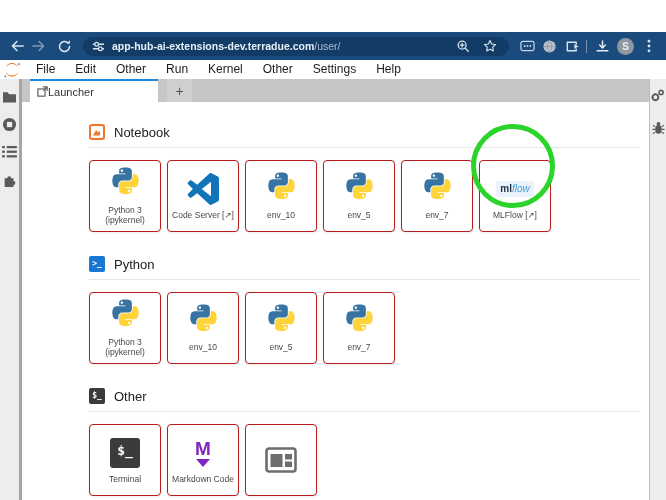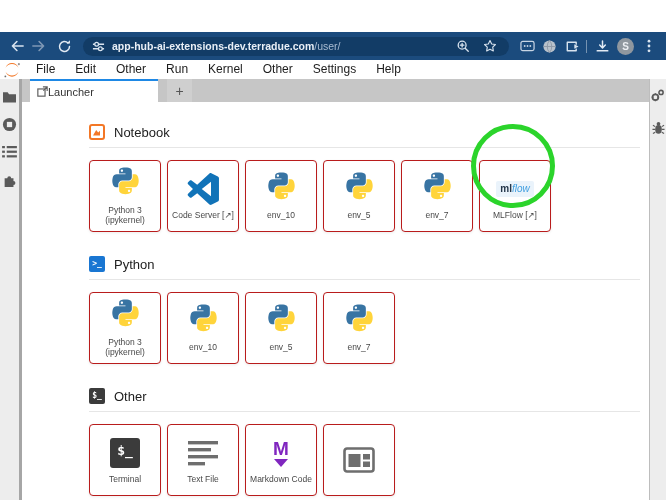--- a/index.html
+++ b/index.html
@@ -323,31 +323,20 @@
         </div>
         <div class="card-row">
           <div class="card">
             <span class="card-icon">
                 <span class="term-sq">$_</span>
               </span>
             <span class="card-label">Terminal</span>
           </div>
           <div class="card">
             <span class="card-icon">
-              <svg width="30" height="26" viewBox="0 0 30 26">
-                  <rect x="0" y="1" width="30" height="3.4" fill="#6E6E6E"></rect>
-                  <rect x="0" y="8" width="23" height="3.4" fill="#6E6E6E"></rect>
-                  <rect x="0" y="15" width="30" height="3.4" fill="#6E6E6E"></rect>
-                  <rect x="0" y="22" width="17" height="3.4" fill="#6E6E6E"></rect>
-                </svg>
-            </span>
-            <span class="card-label">Text File</span>
-          </div>
-          <div class="card">
-            <span class="card-icon">
               <span class="md-ic">
                   <span class="md-m">M</span>
                   <span class="md-tri"></span>
                 </span>
             </span>
             <span class="card-label">Markdown Code</span>
           </div>
           <div class="card">
             <span class="card-icon">
               <svg width="32" height="26" viewBox="0 0 32 26">

